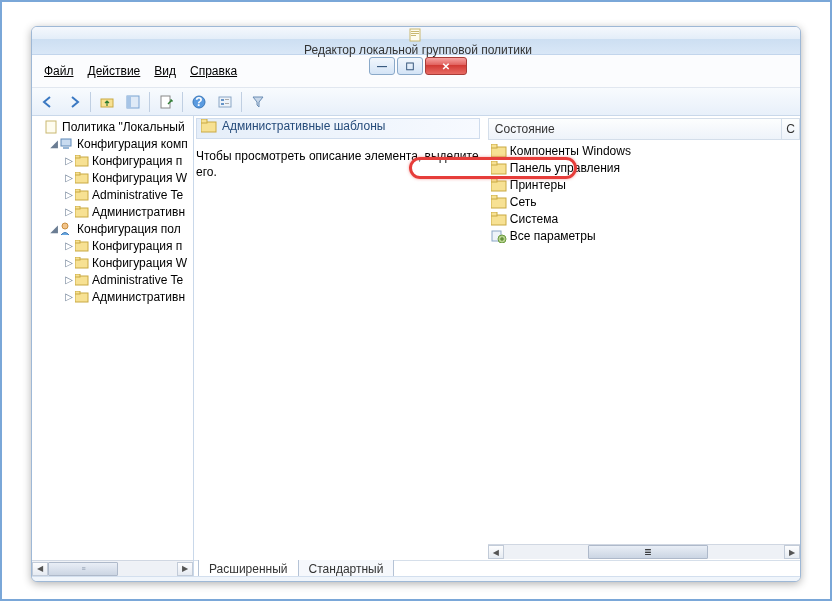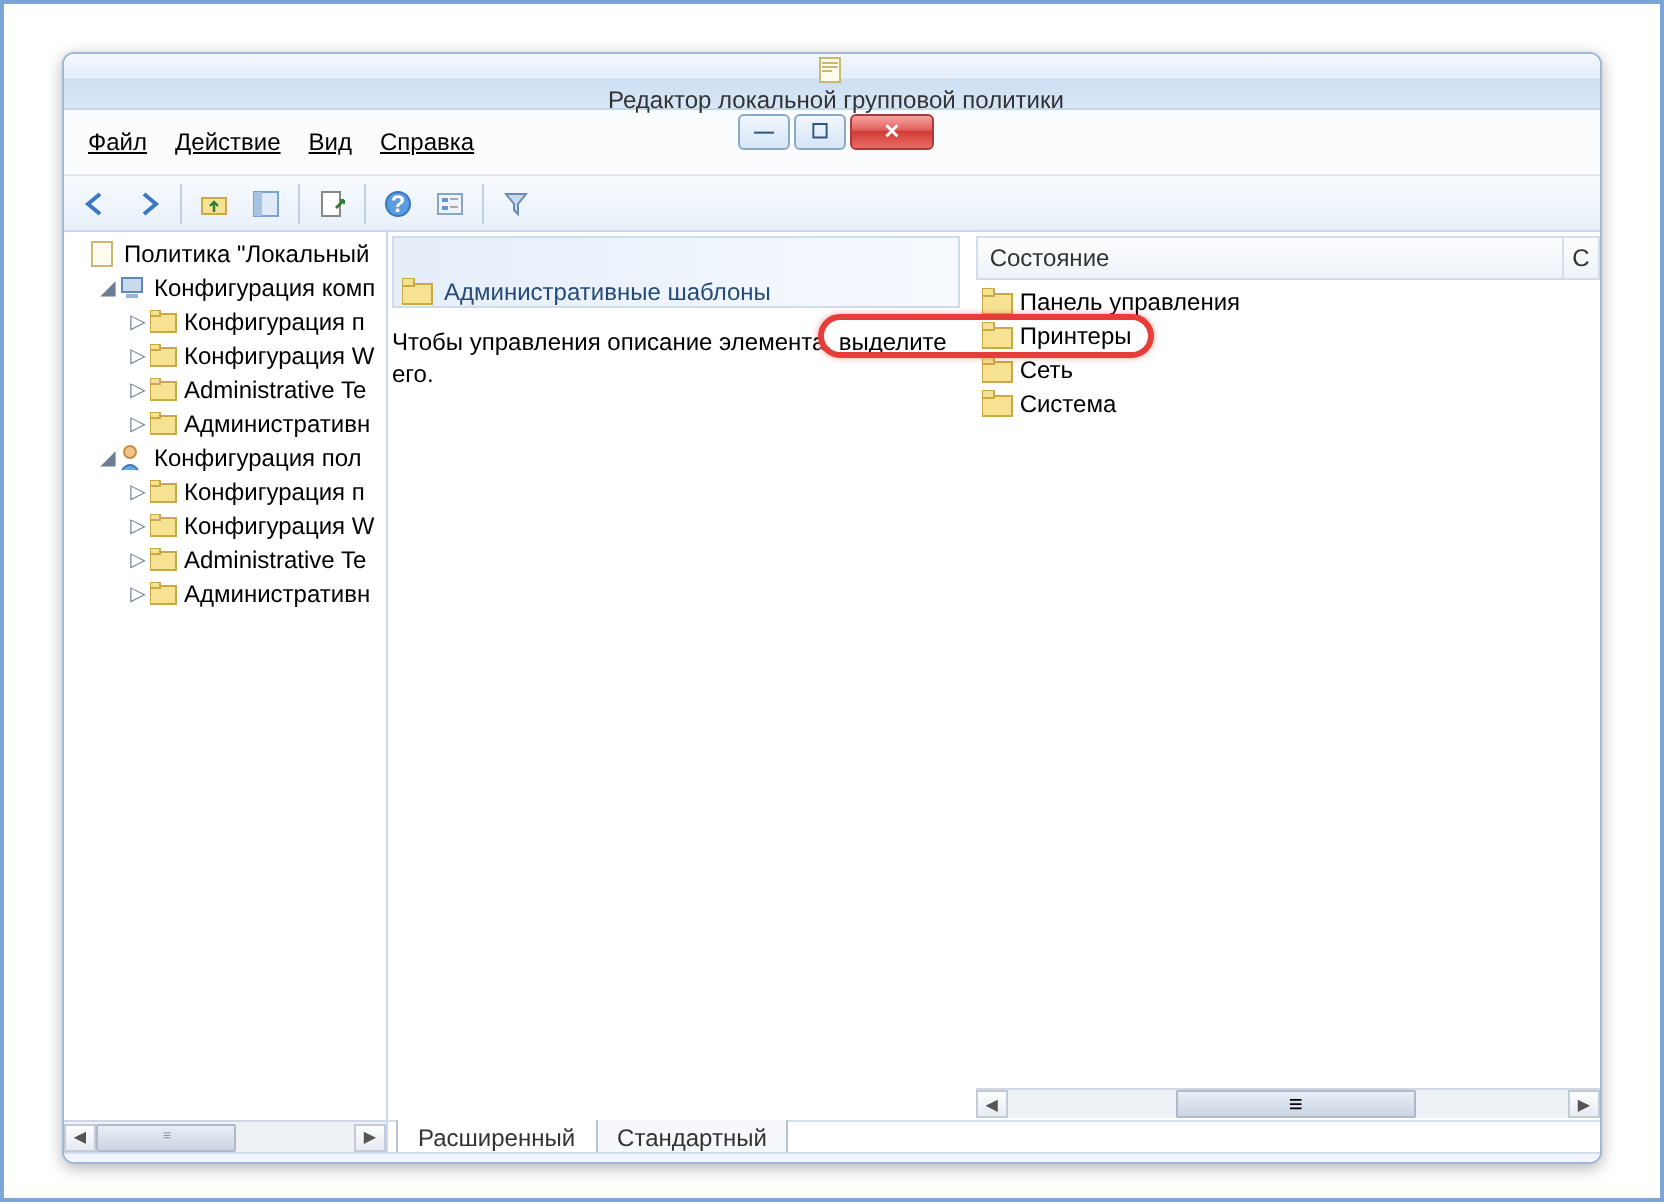--- a/index.html
+++ b/index.html
@@ -36,21 +36,21 @@
   .ind3 { padding-left: 30px; }
   .hscroll { position:absolute; bottom:0; left:0; right:0; height:16px; background:#f0f2f6; border-top:1px solid #d0d7e2; display:flex; align-items:center; }
   .hscroll .arrow { width:16px; height:14px; background:linear-gradient(#fdfdfe,#e6ebf2); border:1px solid #c2cbd8; display:flex; align-items:center; justify-content:center; font-size:8px; color:#555; }
   .hscroll .track { flex:1; height:14px; background:#eef1f6; position:relative; }
   .hscroll .thumb { position:absolute; left:0; top:0; width:70px; height:14px; background:linear-gradient(#e9eef6,#cbd5e3); border:1px solid #aeb9ca; border-radius:1px; display:flex; align-items:center; justify-content:center; }
   .hscroll .grips { font-size:7px; color:#8a97aa; letter-spacing:-1px; }
   
   .right { flex:1; display:flex; flex-direction:column; overflow:hidden; }
   .rtop { flex:1; display:flex; padding:2px 0 0 2px; overflow:hidden; }
   .desc { flex:1; padding:0 8px 0 0; }
-  .heading { background: linear-gradient(to right,#e5eef9,#f7faff); height:36px; display:flex; align-items:flex-end; padding:0 4px; border:1px solid #cfdced; margin-bottom:10px; }
+  .heading { background: linear-gradient(to right,#e5eef9,#f7faff); height:21px; display:flex; align-items:flex-start; padding:0 4px; border:1px solid #cfdced; margin-bottom:10px; }
   .heading .ficon { margin-right:5px; }
   .heading span.text { color:#254b7a; font-weight:normal; }
   .hintp { color:#000; line-height:1.3; }
   .list { flex:1.1; display:flex; flex-direction:column; }
   .colhead { height:22px; display:flex; }
   .colhead .col1 { flex:1; border:1px solid #d4deea; background:linear-gradient(#fdfefe,#eef3fa); padding:3px 6px; color:#333; }
   .colhead .col2 { width:18px; border:1px solid #d4deea; border-left:none; background:linear-gradient(#fdfefe,#eef3fa); text-align:center; padding:3px 0; color:#333; }
   .items { flex:1; padding:2px 0; overflow:hidden; }
   .item { display:flex; align-items:center; height:17px; padding-left:3px; white-space:nowrap; }
   .item .ficon { margin-right:3px; }
@@ -284,28 +284,37 @@
         <div class="desc">
           <div class="heading">
             <span class="ficon">
                   <svg width="16" height="14">
                     <rect x="0" y="3" width="15" height="10" fill="#f7e193" stroke="#c9a943"></rect>
                     <rect x="0" y="0" width="6" height="4" fill="#f7e193" stroke="#c9a943"></rect>
                   </svg>
                 </span>
             <span class="text">Административные шаблоны</span>
           </div>
-          <p class="hintp">Чтобы управления описание элемента, выделите его.</p>
+          <p class="hintp">Чтобы просмотреть описание элемента, выделите его.</p>
         </div>
         <div class="list">
           <div class="colhead">
             <div class="col1">Состояние</div>
             <div class="col2">C</div>
           </div>
           <div class="items">
+            <div class="item highlighted" style="position:relative;">
+              <span class="ficon">
+                    <svg width="16" height="14">
+                      <rect x="0" y="3" width="15" height="10" fill="#f7e193" stroke="#c9a943"></rect>
+                      <rect x="0" y="0" width="6" height="4" fill="#f7e193" stroke="#c9a943"></rect>
+                    </svg>
+                  </span>
+              <span>Компоненты Windows</span>
+            </div>
             <div class="item">
                   <span class="ficon">
                     <svg width="16" height="14">
                       <rect x="0" y="3" width="15" height="10" fill="#f7e193" stroke="#c9a943"></rect>
                       <rect x="0" y="0" width="6" height="4" fill="#f7e193" stroke="#c9a943"></rect>
                     </svg>
                   </span>
                   <span>Панель управления</span>
                 </div>
             <div class="item">
@@ -327,20 +336,30 @@
                   <span>Сеть</span>
                 </div>
             <div class="item">
                   <span class="ficon">
                     <svg width="16" height="14">
                       <rect x="0" y="3" width="15" height="10" fill="#f7e193" stroke="#c9a943"></rect>
                       <rect x="0" y="0" width="6" height="4" fill="#f7e193" stroke="#c9a943"></rect>
                     </svg>
                   </span>
                   <span>Система</span>
+                </div>
+            <div class="item">
+                  <span class="ficon">
+                    <svg width="16" height="14">
+                      <rect x="1" y="2" width="9" height="10" fill="#eef3f9" stroke="#8aa6c5"></rect>
+                      <circle cx="11" cy="10" r="4" fill="#b7d38f" stroke="#6a9a3e"></circle>
+                      <path d="M11 8 L11 12 M9 10 L13 10" stroke="#4a7a22"></path>
+                    </svg>
+                  </span>
+                  <span>Все параметры</span>
                 </div>
           </div>
           <div class="listscroll">
             <div class="arrow">◀</div>
             <div class="track">
                   <div class="thumb">
                     <span class="grips">≡</span>
                   </div>
                 </div>
             <div class="arrow">▶</div>

